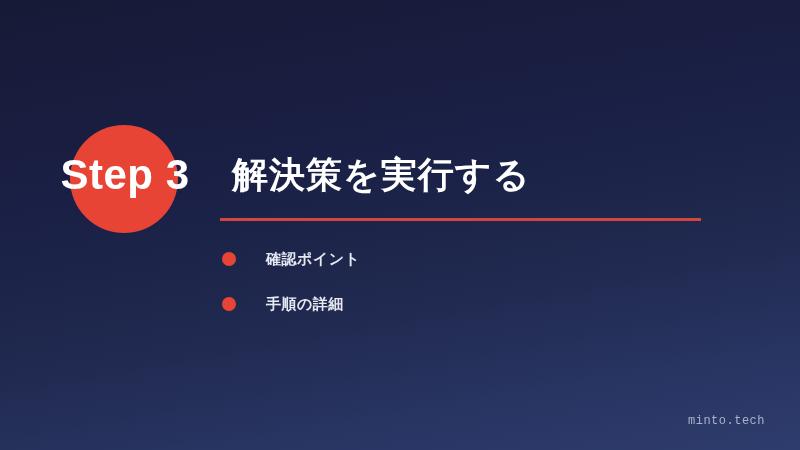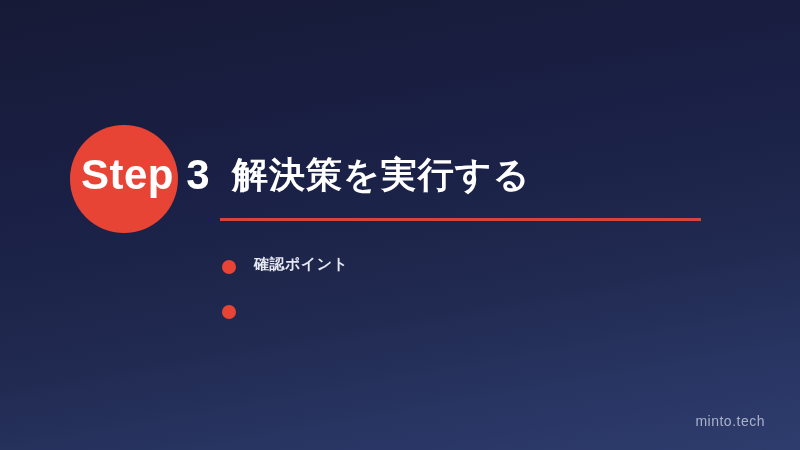--- a/index.html
+++ b/index.html
@@ -36,21 +36,21 @@
     width: 108px;
     height: 108px;
     border-radius: 50%;
     background: #e84435;
   }
   #step-label {
     position: absolute;
     left: 0;
     top: 40px;
     width: 170px;
-    text-align: right;
+    text-align: center;
     font-size: 42px;
     font-weight: bold;
     color: #ffffff;
     letter-spacing: 0.5px;
     line-height: 50px;
     white-space: nowrap;
   }
 
   
   #content {
@@ -79,23 +79,24 @@
 
   
   #bullet-list {
     list-style: none;
     margin: 0;
     padding: 0;
     margin-top: 23px;
   }
   .bullet-item {
     display: flex;
-    align-items: flex-end;
+    align-items: center;
     height: 30px;
     margin-bottom: 15px;
+    gap: 12px;
   }
   .bullet-dot {
     flex: 0 0 auto;
     width: 14px;
     height: 14px;
     border-radius: 50%;
     background: #e84435;
     margin-left: 2px;
     margin-right: 18px;
   }
@@ -106,25 +107,26 @@
     letter-spacing: 0.5px;
     line-height: 20px;
     white-space: nowrap;
   }
 
   
   #footer-brand {
     position: absolute;
     right: 35px;
     bottom: 18px;
-    font-size: 14px;
+    font-size: 12px;
     color: #aab2ca;
     letter-spacing: 0.5px;
     line-height: 22px;
     white-space: nowrap;
+    font-family: Liberation Mono, monospace;
   }
 </style>
 </head>
 <body>
 
 <div id="slide">
 
   <div id="step-badge">
     <div id="step-circle"></div>
     <div id="step-label">Step 3</div>
@@ -138,20 +140,21 @@
 
     <ul id="bullet-list">
 
       <li class="bullet-item">
         <span class="bullet-dot"></span>
         <span class="bullet-text">確認ポイント</span>
       </li>
 
       <li class="bullet-item">
         <span class="bullet-dot"></span>
+        <span class="bullet-text">手順の詳細</span>
       </li>
 
 
     </ul>
   </div>
 
   <div id="footer-brand">minto.tech</div>
 
 </div>
 

